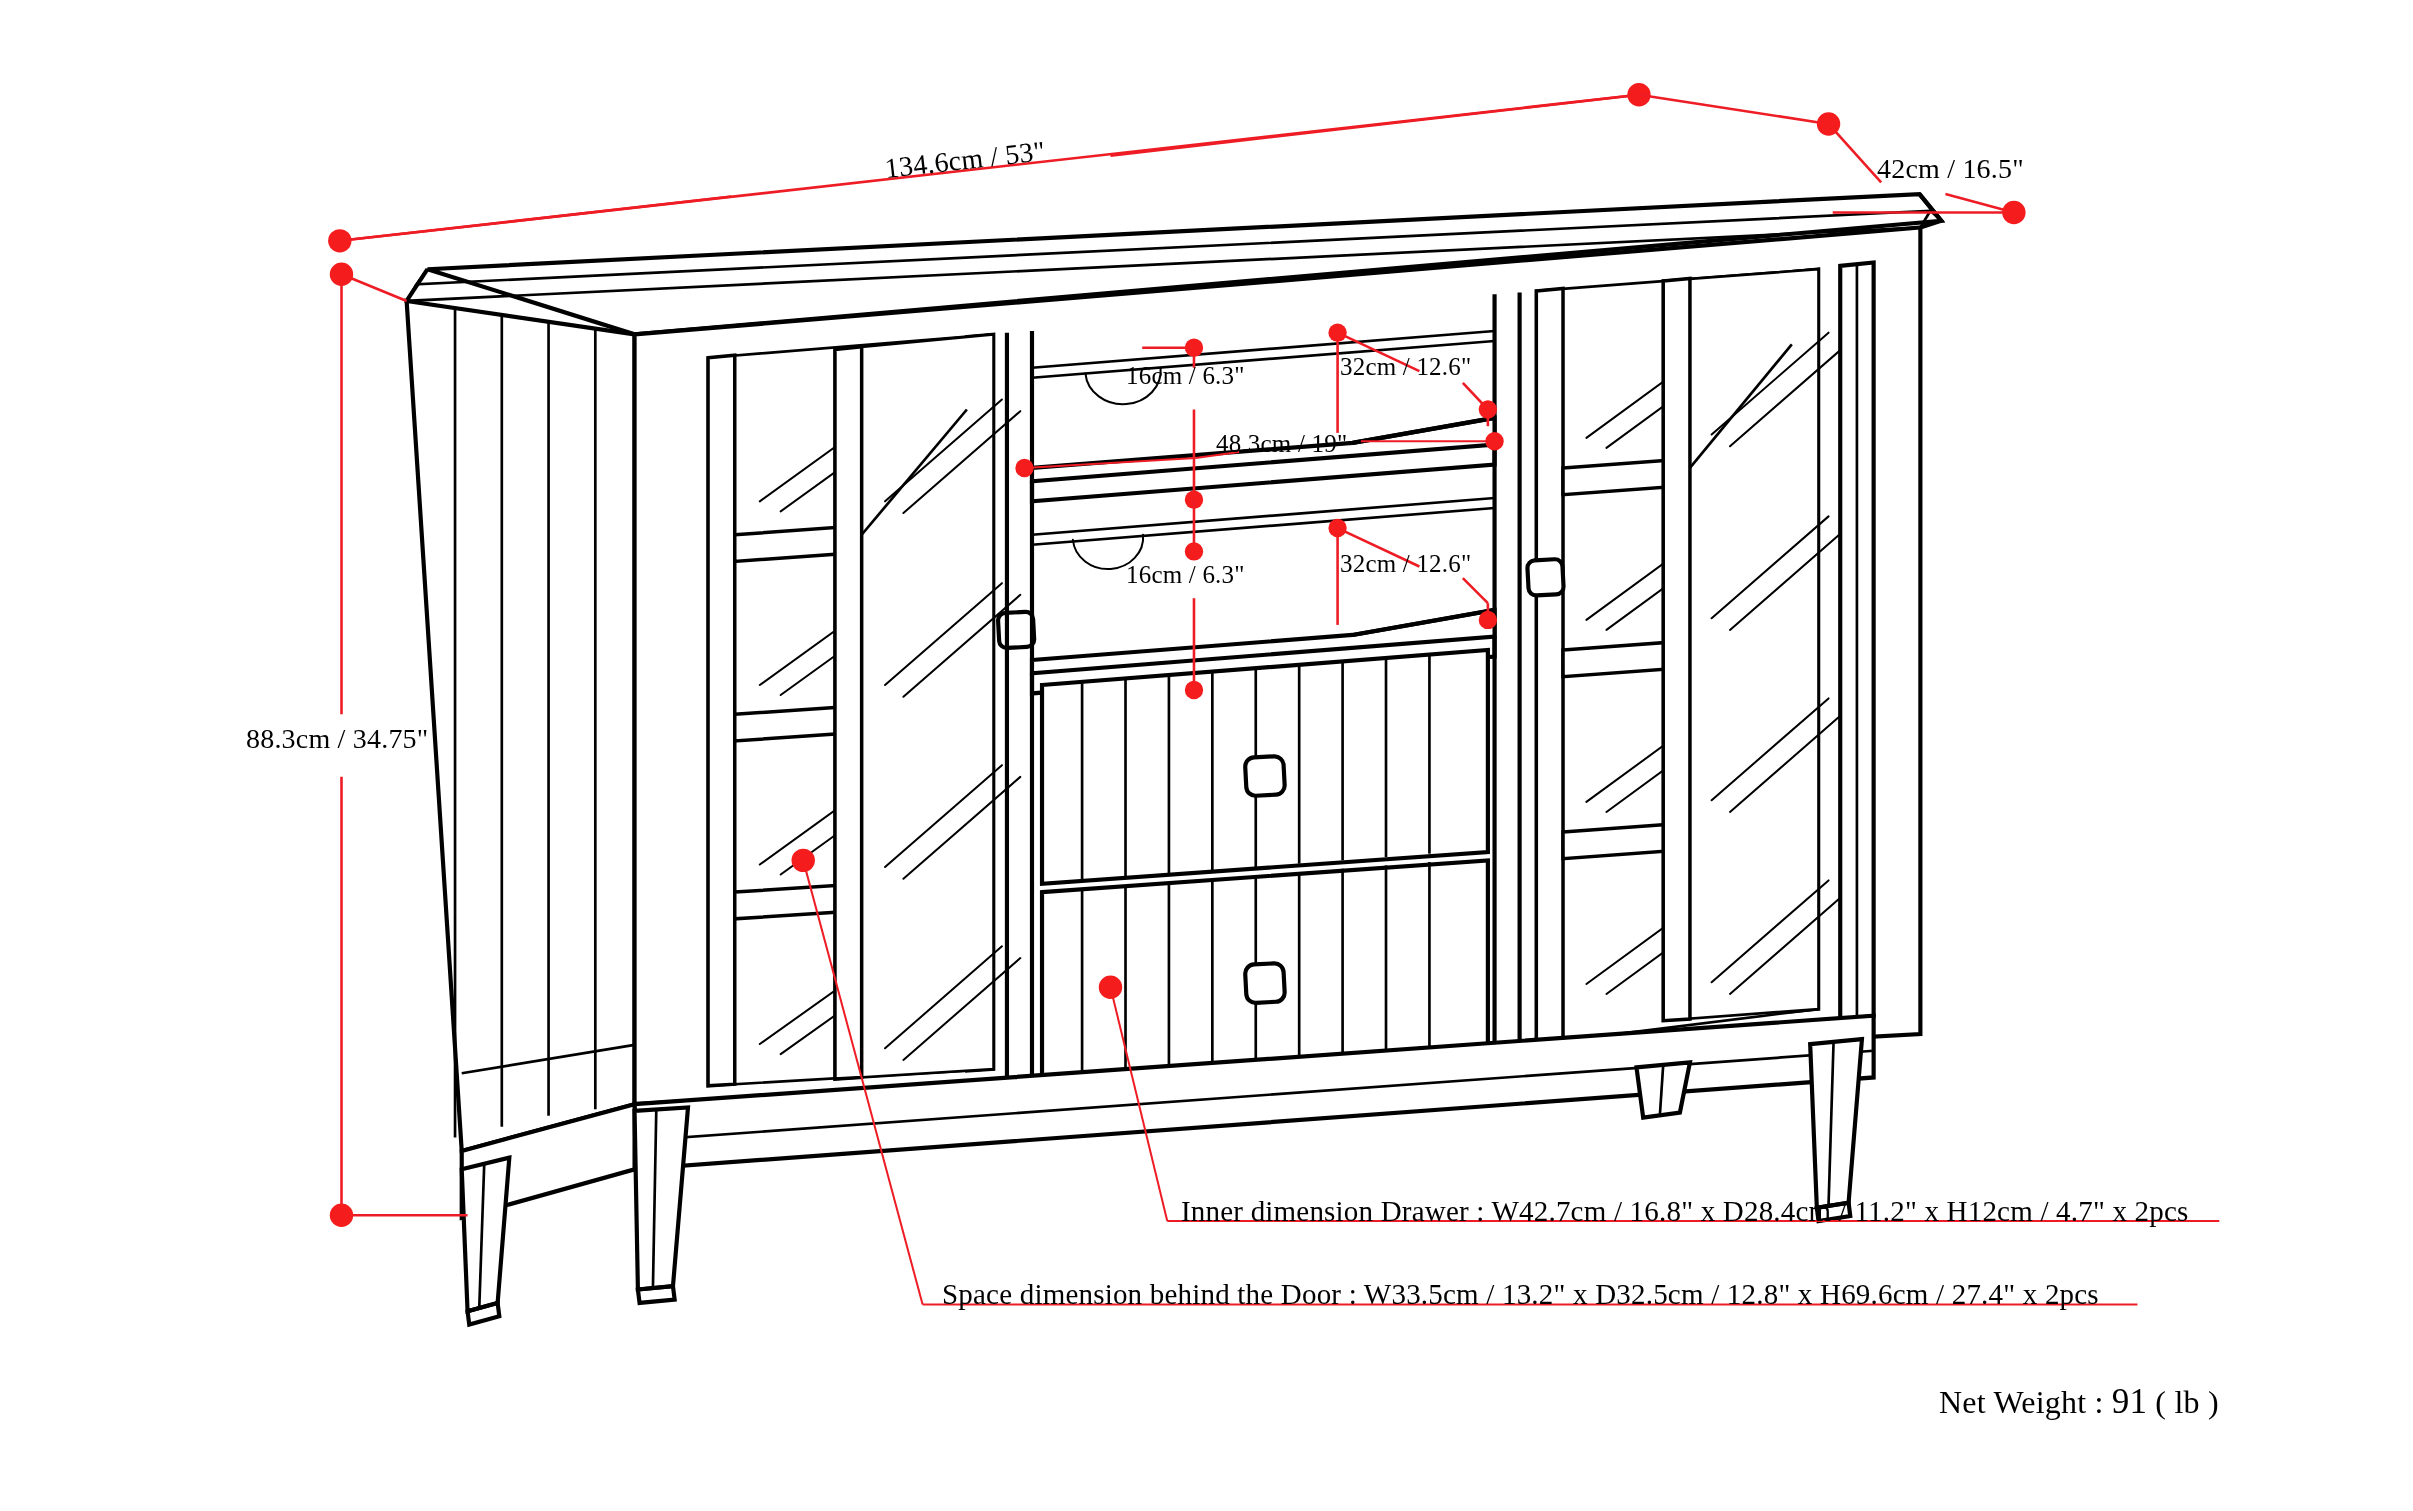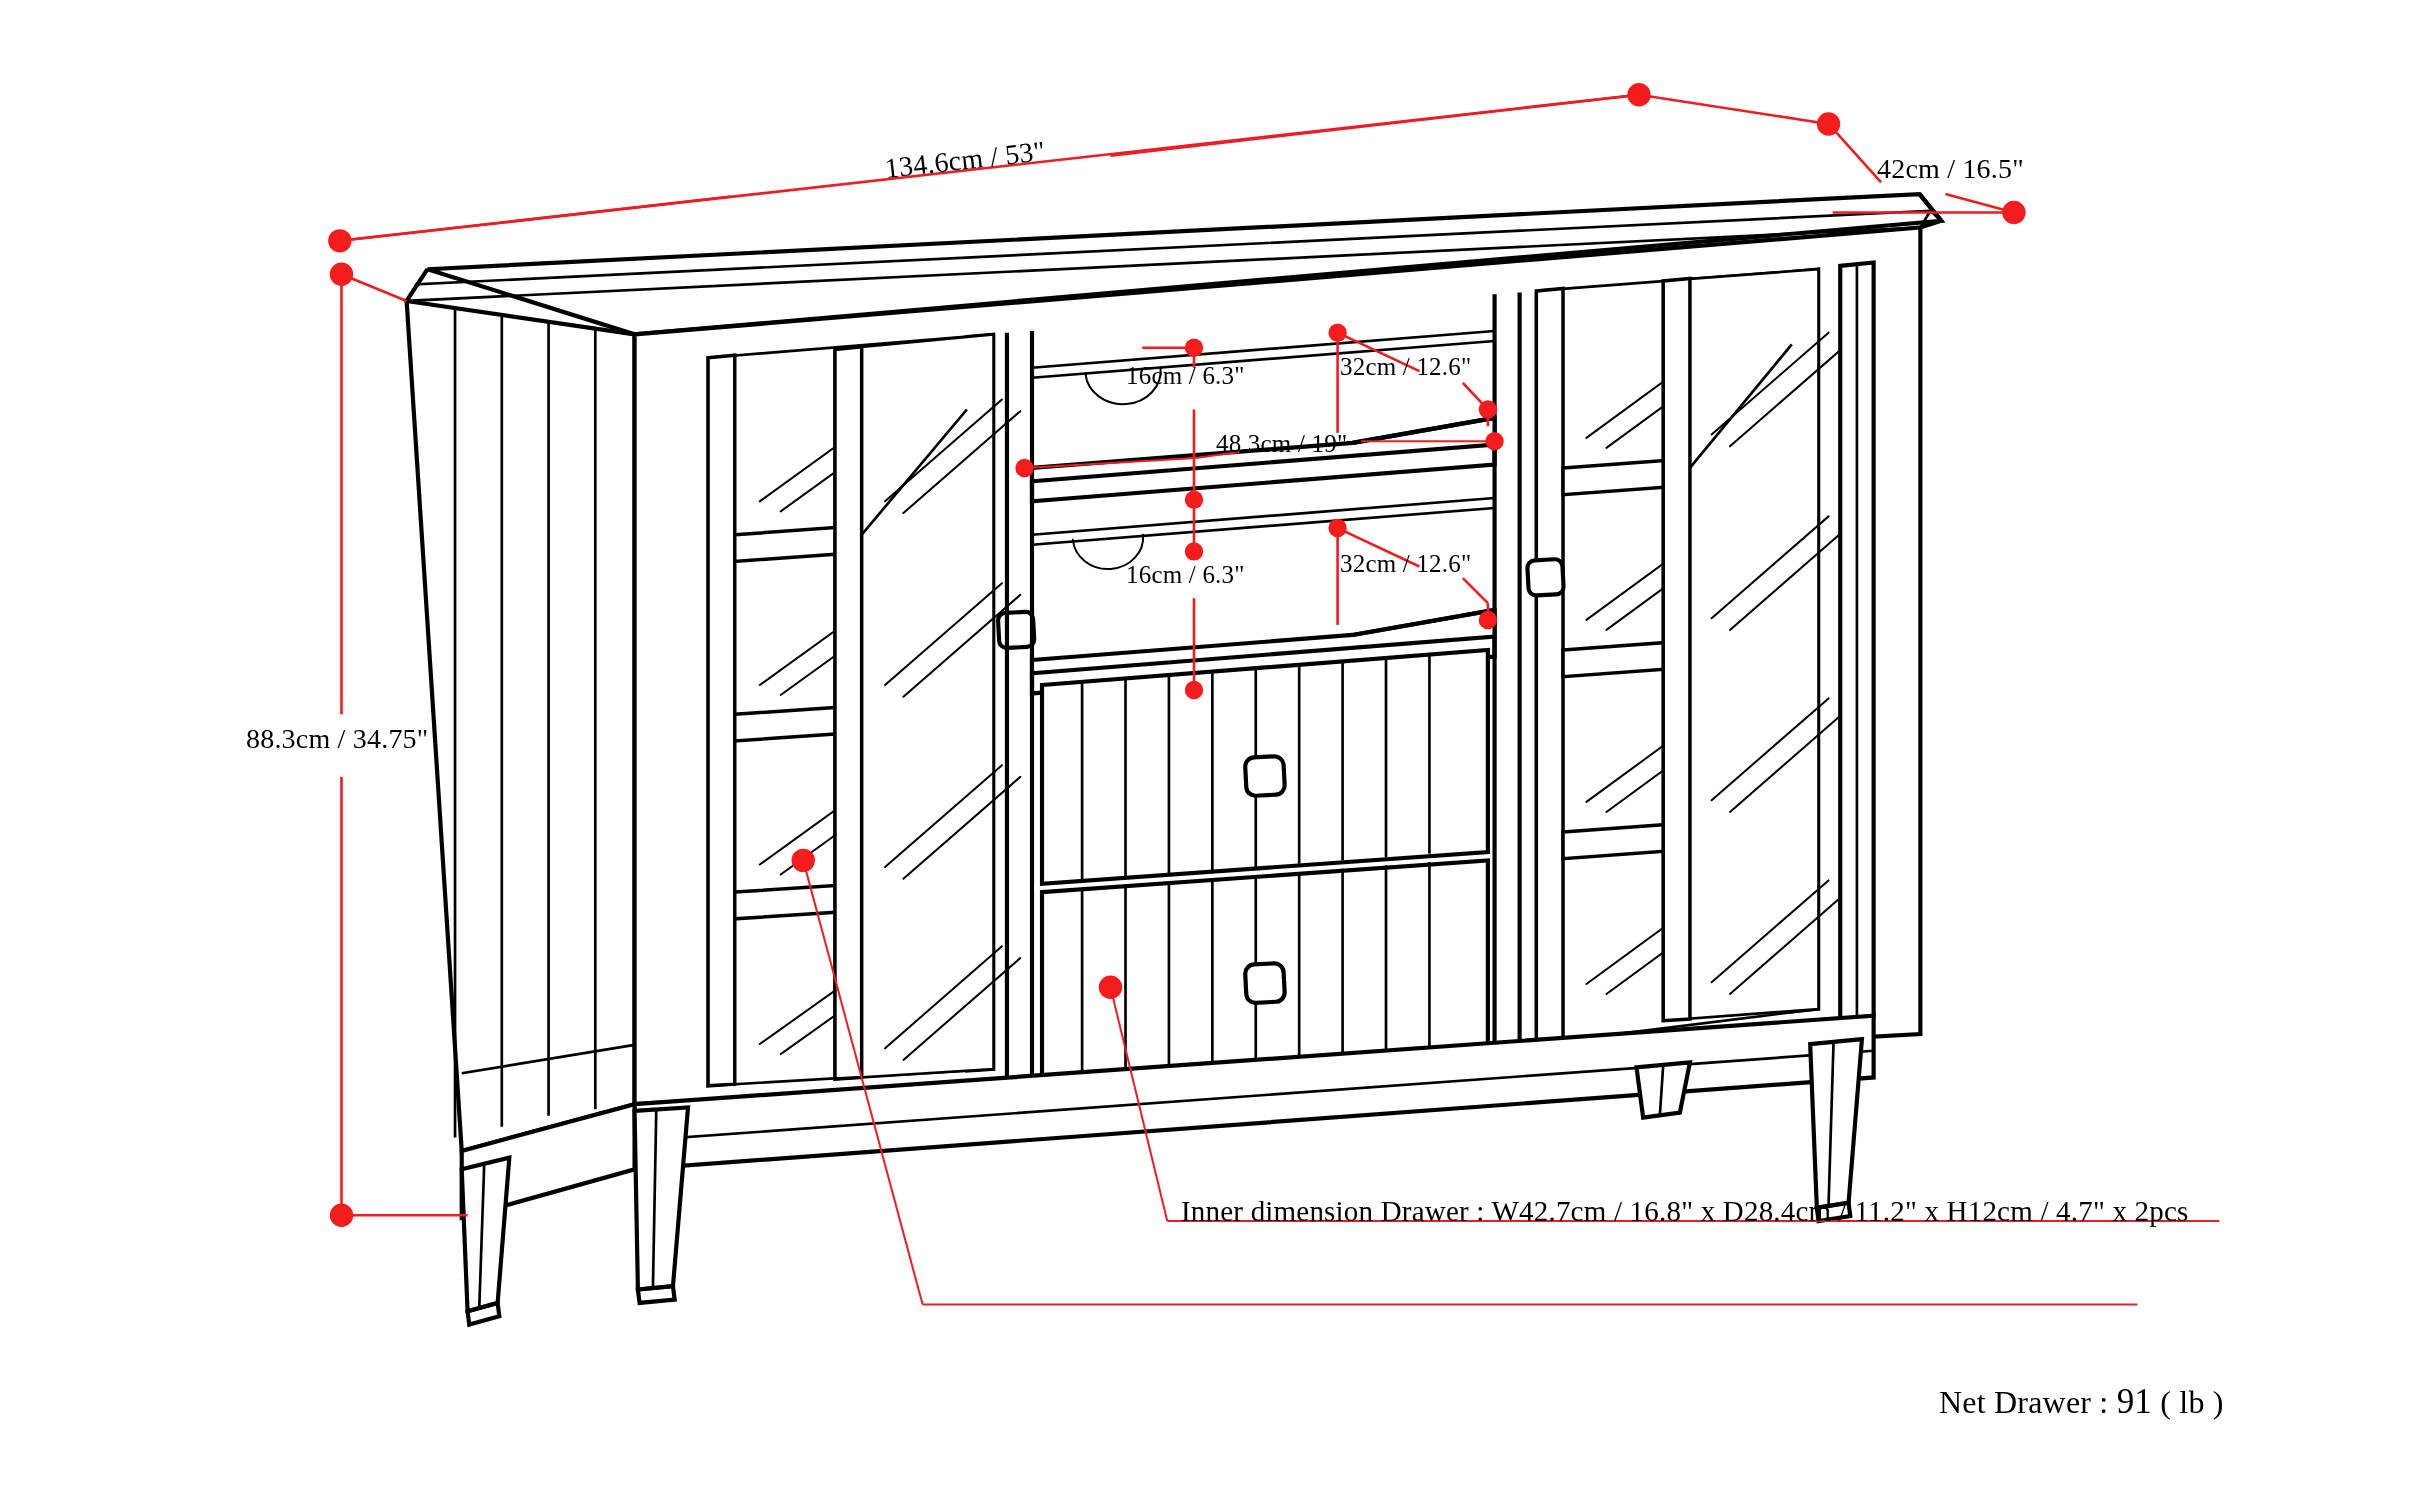--- a/index.html
+++ b/index.html
@@ -396,19 +396,20 @@
   <div class="dim-label sz-inner" style="left:1340px; top:353px;">32cm / 12.6"</div>
 
   <div class="dim-label sz-inner" style="left:1216px; top:430px;">48.3cm / 19"</div>
 
   <div class="dim-label sz-inner" style="left:1126px; top:561px;">16cm / 6.3"</div>
 
   <div class="dim-label sz-inner" style="left:1340px; top:550px;">32cm / 12.6"</div>
 
   <div class="dim-label sz-note" style="left:1181px; top:1178px;">Inner dimension Drawer : W42.7cm / 16.8" x D28.4cm / 11.2" x H12cm / 4.7" x 2pcs</div>
 
+  <div class="dim-label sz-note" style="left:942px; top:1261px;">Space dimension behind the Door  : W33.5cm / 13.2" x D32.5cm / 12.8" x H69.6cm / 27.4" x 2pcs</div>
 
   <div class="dim-label sz-weight" style="left:1939px; top:1382px;">
-    <span>Net Drawer : </span><span class="weight-num">91</span><span> </span><span>( lb )</span>
+    <span>Net Weight : </span><span class="weight-num">91</span><span> </span><span>( lb )</span>
   </div>
 
 </div>
 
 
 </body></html>

